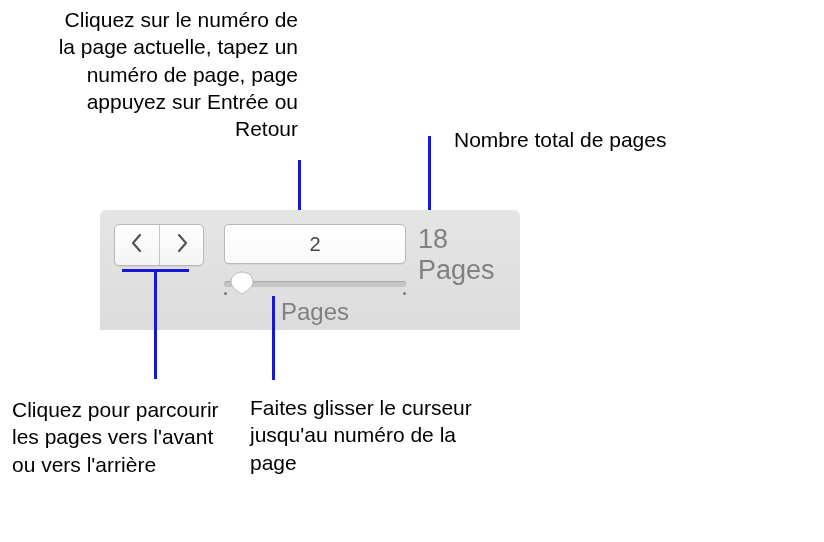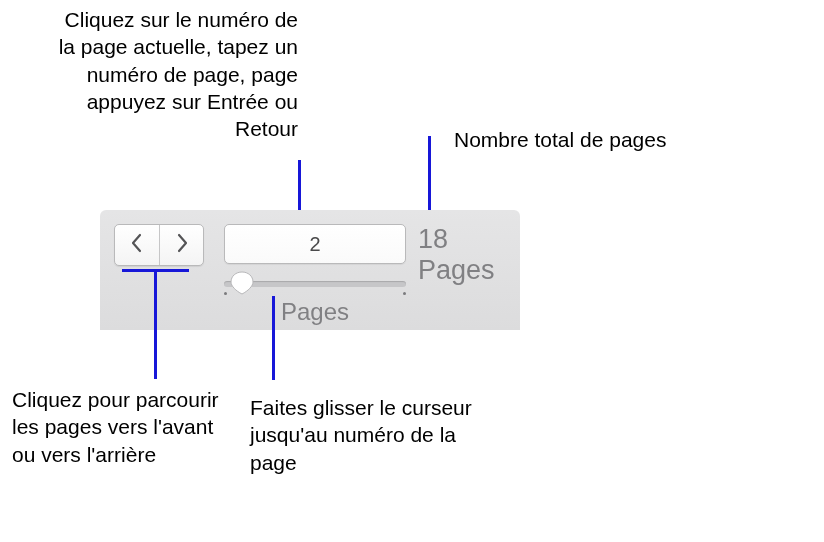--- a/index.html
+++ b/index.html
@@ -168,16 +168,16 @@
         <path d="M12 1 C18 1 23 5 23 11 C23 15 18 20 12 23 C6 20 1 15 1 11 C1 5 6 1 12 1 Z" fill="#ffffff" stroke="#b7b7b9" stroke-width="1"></path>
       </svg>
     </div>
   </div>
 
   <div class="pages-label">Pages</div>
 </div>
 
 <div class="underline" style="left:122px; top:269px; width:67px;"></div>
 <div class="callout-line" style="left:154px; top:269px; width:3px; height:110px;"></div>
-<div class="callout" style="left:12px; top:386px; width:210px;">Cliquez pour parcourir les pages vers l'avant ou vers l'arrière</div>
+<div class="callout" style="left:12px; top:396px; width:210px;">Cliquez pour parcourir les pages vers l'avant ou vers l'arrière</div>
 
 <div class="callout-line" style="left:272px; top:296px; width:3px; height:84px;"></div>
 <div class="callout" style="left:250px; top:394px; width:240px;">Faites glisser le curseur jusqu'au numéro de la page</div>
 
 </body></html>

